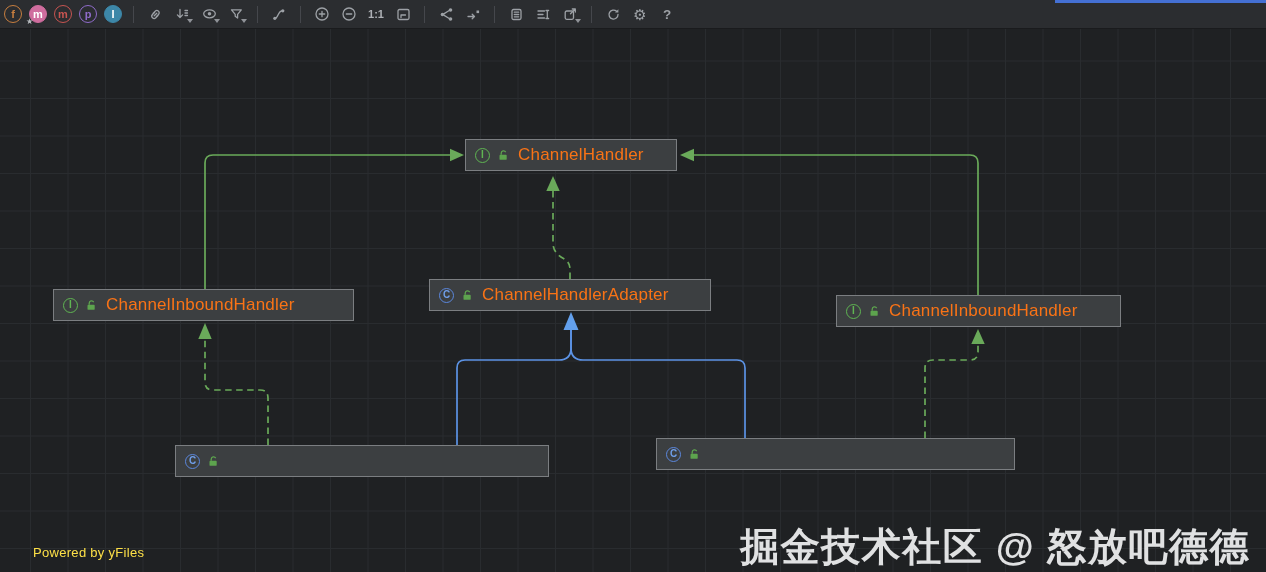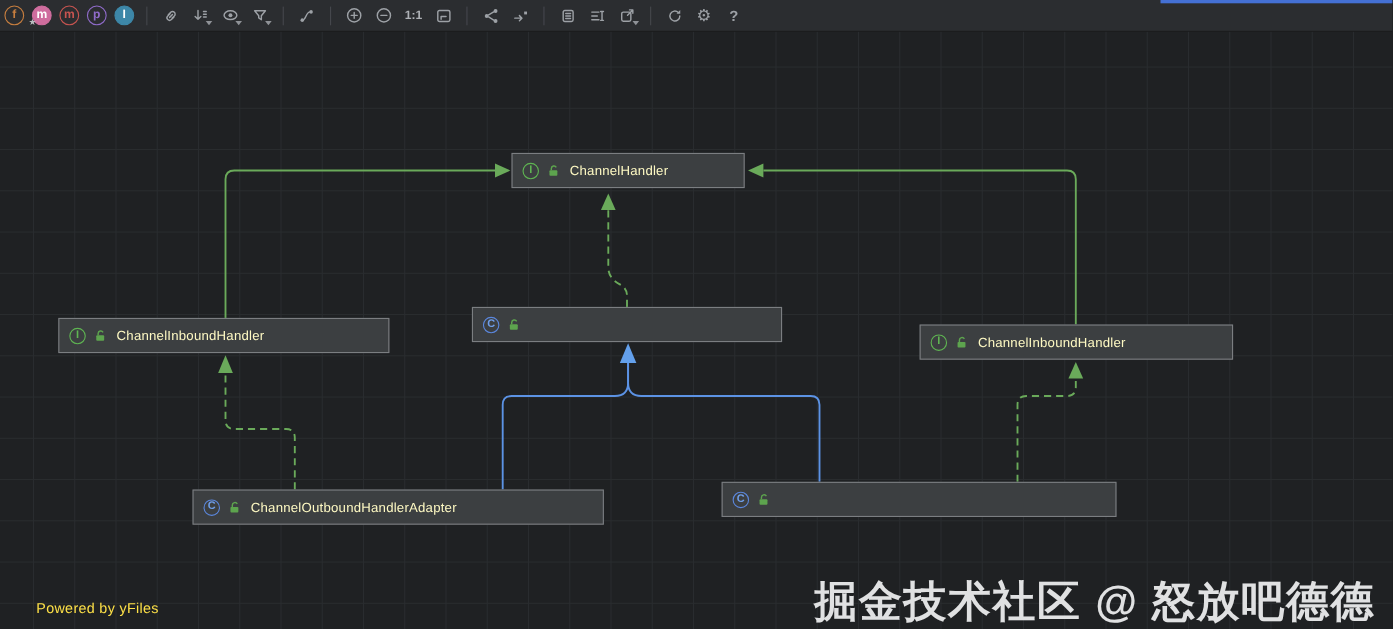--- a/index.html
+++ b/index.html
@@ -55,21 +55,21 @@
   .e-green-d{stroke:#6aaa5a;stroke-width:1.7;fill:none;stroke-dasharray:6.5 4.5;}
   .e-blue{stroke:#5c93e5;stroke-width:1.7;fill:none;}
   .ah-g{fill:#6aaa5a;stroke:none;}
   .ah-b{fill:#63a0ec;stroke:none;}
   
   .node{
     position:absolute;height:32px;box-sizing:border-box;
     background:#3c3f41;border:1px solid #7b7e81;
     display:flex;align-items:center;padding:0 10px 0 9px;gap:8px;cursor:pointer;
   }
-  .nlabel{font-size:12px;color:#fef9c3;white-space:nowrap;letter-spacing:0.2px;}
+  .nlabel{font-size:17px;color:#f97316;white-space:nowrap;letter-spacing:0.2px;}
   .ticon{
     width:15px;height:15px;border-radius:50%;border:1.3px solid;box-sizing:border-box;
     display:flex;align-items:center;justify-content:center;
     font-size:10px;font-weight:700;line-height:1;flex:0 0 auto;
   }
   .ticon.iface{border-color:#5fb552;color:#5fb552;}
   .ticon.cls{border-color:#5b87dd;color:#6f9ee8;}
   .lockw{display:flex;align-items:center;flex:0 0 auto;}
   
   .watermark{position:absolute;left:33px;top:545px;font-size:13px;color:#fde047;letter-spacing:0.3px;}
@@ -252,20 +252,21 @@
 </div>
 
 <div class="node" style="left:429px;top:279px;width:282px;">
   <span class="ticon cls">C</span>
   <span class="lockw">
     <svg width="12" height="12" viewBox="0 0 12 12">
         <rect x="1.5" y="5.8" width="7.2" height="5" rx="0.9" fill="#5da44e"></rect>
         <path d="M3.2 5.8 V4.2 a2.4 2.4 0 0 1 4.5 -1.1" fill="none" stroke="#5da44e" stroke-width="1.3"></path>
       </svg>
   </span>
+  <span class="nlabel">ChannelHandlerAdapter</span>
 </div>
 
 <div class="node" style="left:836px;top:295px;width:285px;">
   <span class="ticon iface">I</span>
   <span class="lockw">
     <svg width="12" height="12" viewBox="0 0 12 12">
         <rect x="1.5" y="5.8" width="7.2" height="5" rx="0.9" fill="#5da44e"></rect>
         <path d="M3.2 5.8 V4.2 a2.4 2.4 0 0 1 4.5 -1.1" fill="none" stroke="#5da44e" stroke-width="1.3"></path>
       </svg>
   </span>
@@ -273,21 +274,20 @@
 </div>
 
 <div class="node" style="left:175px;top:445px;width:374px;">
   <span class="ticon cls">C</span>
   <span class="lockw">
     <svg width="12" height="12" viewBox="0 0 12 12">
         <rect x="1.5" y="5.8" width="7.2" height="5" rx="0.9" fill="#5da44e"></rect>
         <path d="M3.2 5.8 V4.2 a2.4 2.4 0 0 1 4.5 -1.1" fill="none" stroke="#5da44e" stroke-width="1.3"></path>
       </svg>
   </span>
-  <span class="nlabel">ChannelOutboundHandlerAdapter</span>
 </div>
 
 <div class="node" style="left:656px;top:438px;width:359px;">
   <span class="ticon cls">C</span>
   <span class="lockw">
     <svg width="12" height="12" viewBox="0 0 12 12">
         <rect x="1.5" y="5.8" width="7.2" height="5" rx="0.9" fill="#5da44e"></rect>
         <path d="M3.2 5.8 V4.2 a2.4 2.4 0 0 1 4.5 -1.1" fill="none" stroke="#5da44e" stroke-width="1.3"></path>
       </svg>
   </span>

